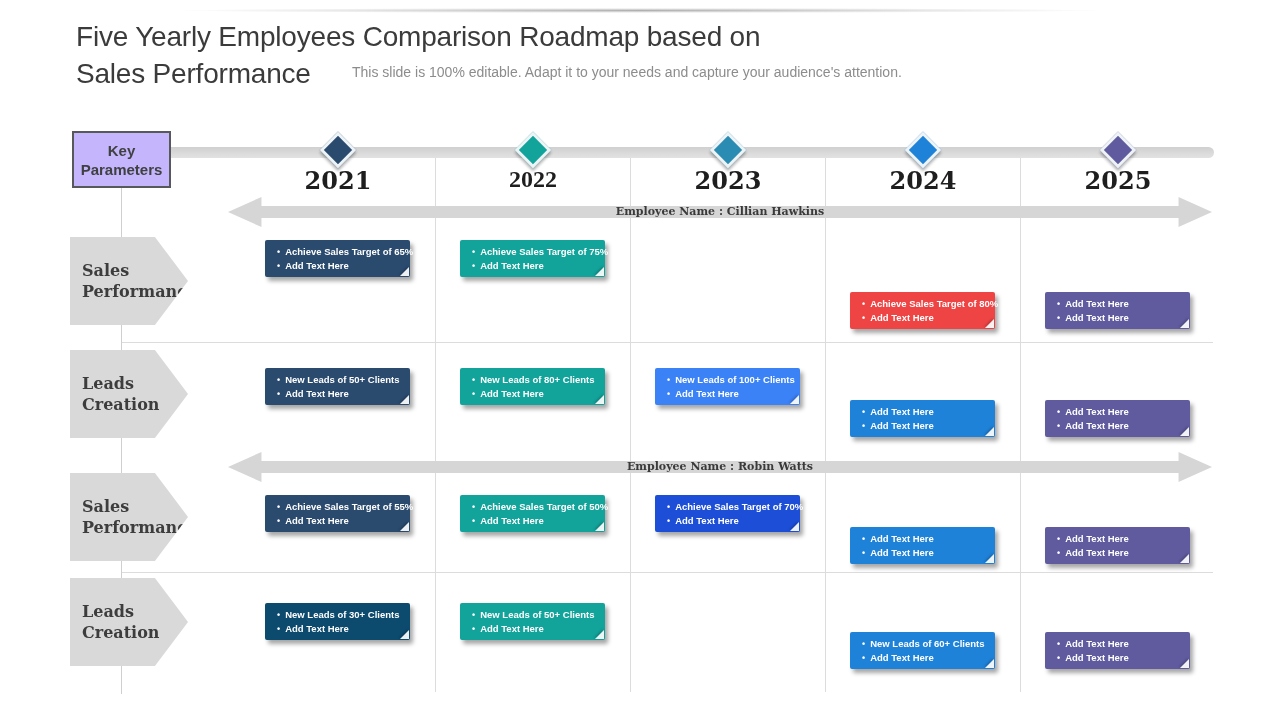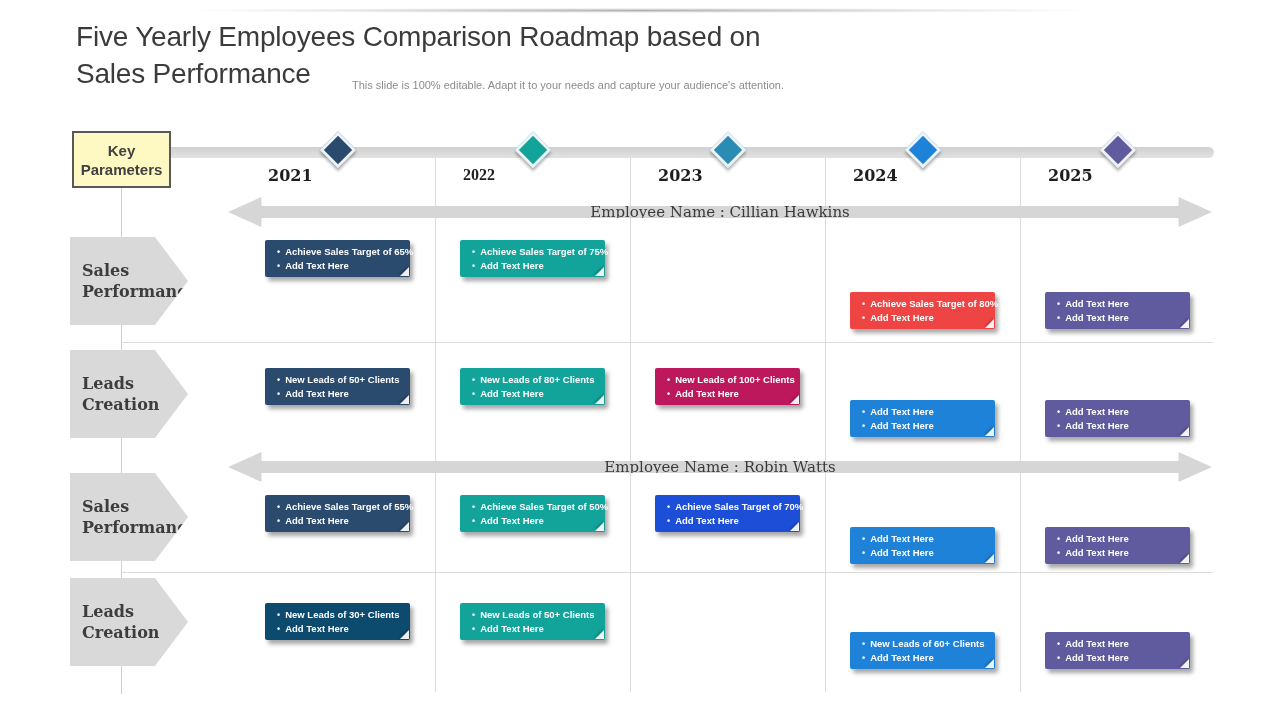--- a/index.html
+++ b/index.html
@@ -2,42 +2,42 @@
 <html><head>
 <meta charset="utf-8">
 <style>
   html,body{margin:0;padding:0;background:#fff;}
   .slide{position:relative;width:1280px;height:708px;background:#ffffff;overflow:hidden;
          font-family:"Liberation Sans",sans-serif;}
   .top-shadow{position:absolute;left:185px;top:8px;width:910px;height:5px;
               background:radial-gradient(ellipse at center,rgba(110,110,110,.55) 0%,rgba(160,160,160,.25) 45%,transparent 72%);}
   .title-line{position:absolute;left:76px;color:#3b3b3b;font-size:28px;letter-spacing:-.2px;white-space:nowrap;}
   .title-1{top:21px;} .title-2{top:58px;}
-  .subtitle{position:absolute;left:352px;top:79px;color:#8c8c8c;font-size:11px;white-space:nowrap;}
-
-  .key-box{position:absolute;left:72px;top:131px;width:99px;height:57px;background:#fef9c3;
+  .subtitle{position:absolute;left:352px;top:64px;color:#8c8c8c;font-size:14px;white-space:nowrap;}
+
+  .key-box{position:absolute;left:72px;top:131px;width:99px;height:57px;background:#c4b5fd;
            border:2px solid #57585a;box-sizing:border-box;z-index:6;display:flex;flex-direction:column;
            align-items:center;justify-content:center;font-size:15px;font-weight:bold;color:#404040;line-height:19px;}
 
   .track{position:absolute;left:118px;top:147px;width:1096px;height:11px;border-radius:6px;
          background:linear-gradient(#d0d0d0,#e2e2e2);z-index:2;}
 
   .vline{position:absolute;top:158px;height:534px;width:1px;background:#dcdcdc;z-index:1;}
   .spine{position:absolute;left:121px;top:188px;height:506px;width:1px;background:#cfcfcf;z-index:1;}
   .hsep{position:absolute;left:122px;width:1091px;height:1px;background:#dcdcdc;z-index:1;}
 
   .diamond{position:absolute;width:20px;height:20px;transform:rotate(45deg);
            border:3px solid #eef3f6;box-shadow:2px 2px 3px rgba(0,0,0,.3);z-index:4;}
-  .year{position:absolute;top:166px;width:140px;z-index:3;
-        font-family:"DejaVu Serif",serif;font-weight:700;font-size:16px;color:#1e1e1e;}
+  .year{position:absolute;top:166px;width:140px;text-align:center;z-index:3;
+        font-family:"DejaVu Serif",serif;font-weight:700;font-size:24px;color:#1e1e1e;}
 
   .band{position:absolute;left:228px;width:984px;height:30px;background:#d6d6d6;z-index:2;
         clip-path:polygon(0 50%,3.4% 0,3.4% 30%,96.6% 30%,96.6% 0,100% 50%,96.6% 100%,96.6% 70%,3.4% 70%,3.4% 100%);
-        text-align:center;line-height:30px;font-family:"DejaVu Serif",serif;font-weight:400;
-        font-size:15px;color:#3a3a3a;}
+        text-align:center;line-height:30px;font-family:"DejaVu Serif",serif;font-weight:700;
+        font-size:11px;color:#3a3a3a;}
 
   .chev{position:absolute;left:70px;width:118px;height:88px;background:#d9d9d9;z-index:2;
         clip-path:polygon(0 0,72% 0,100% 50%,72% 100%,0 100%);
         display:flex;flex-direction:column;justify-content:center;box-sizing:border-box;padding-left:12px;
         font-family:"DejaVu Serif",serif;font-weight:700;font-size:16px;color:#3d3d3d;line-height:21px;}
 
   .card{position:absolute;width:145px;height:37px;border-radius:2px;color:#fff;z-index:5;
         box-shadow:3px 4px 4px rgba(0,0,0,.35);}
   .card ul{list-style:none;margin:0;padding:5px 3px 0 12px;}
   .card li{font-size:9.5px;line-height:13px;white-space:nowrap;font-weight:bold;}
@@ -139,21 +139,21 @@
         </ul>
         <span class="fold"></span>
       </div>
       <div class="card" style="left: 460px; top: 368px; background: rgb(18, 163, 154);">
         <ul>
           <li>New Leads of 80+ Clients</li>
           <li>Add Text Here</li>
         </ul>
         <span class="fold"></span>
       </div>
-      <div class="card" style="left: 655px; top: 368px; background: #be185d;">
+      <div class="card" style="left: 655px; top: 368px; background: #3b82f6;">
         <ul>
           <li>New Leads of 100+ Clients</li>
           <li>Add Text Here</li>
         </ul>
         <span class="fold"></span>
       </div>
       <div class="card" style="left: 850px; top: 400px; background: rgb(30, 130, 217);">
         <ul>
           <li>Add Text Here</li>
           <li>Add Text Here</li>

